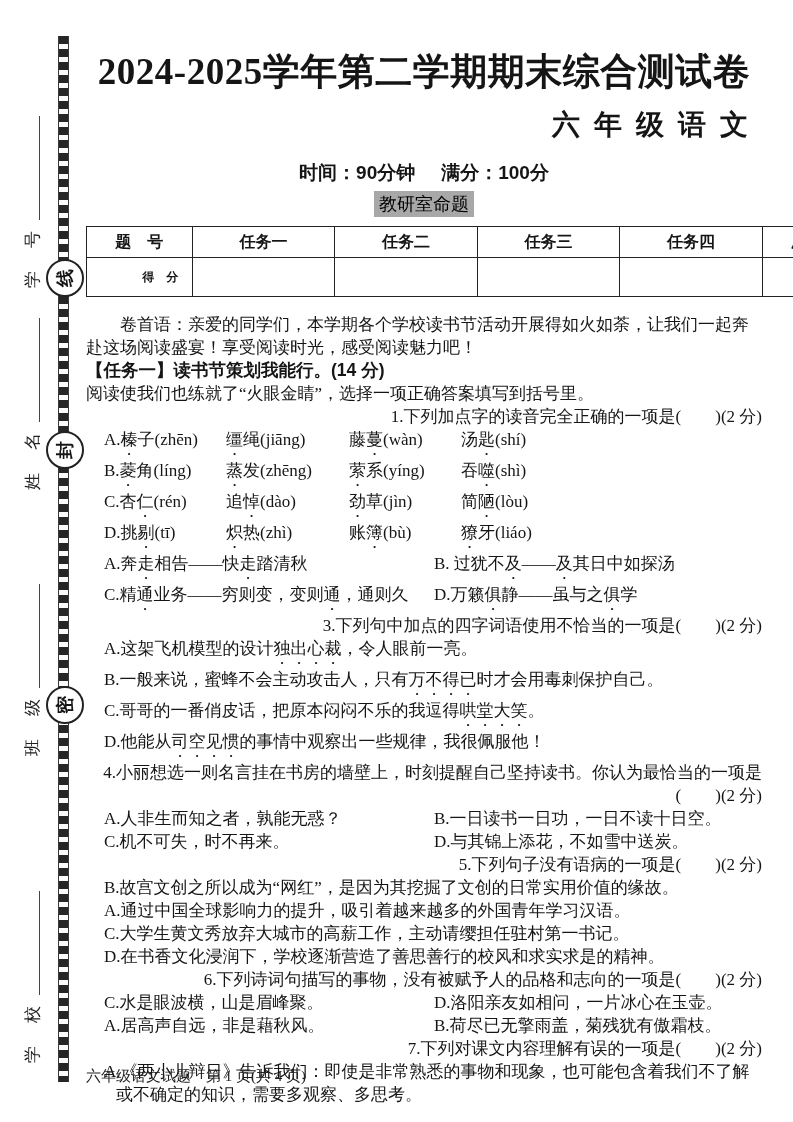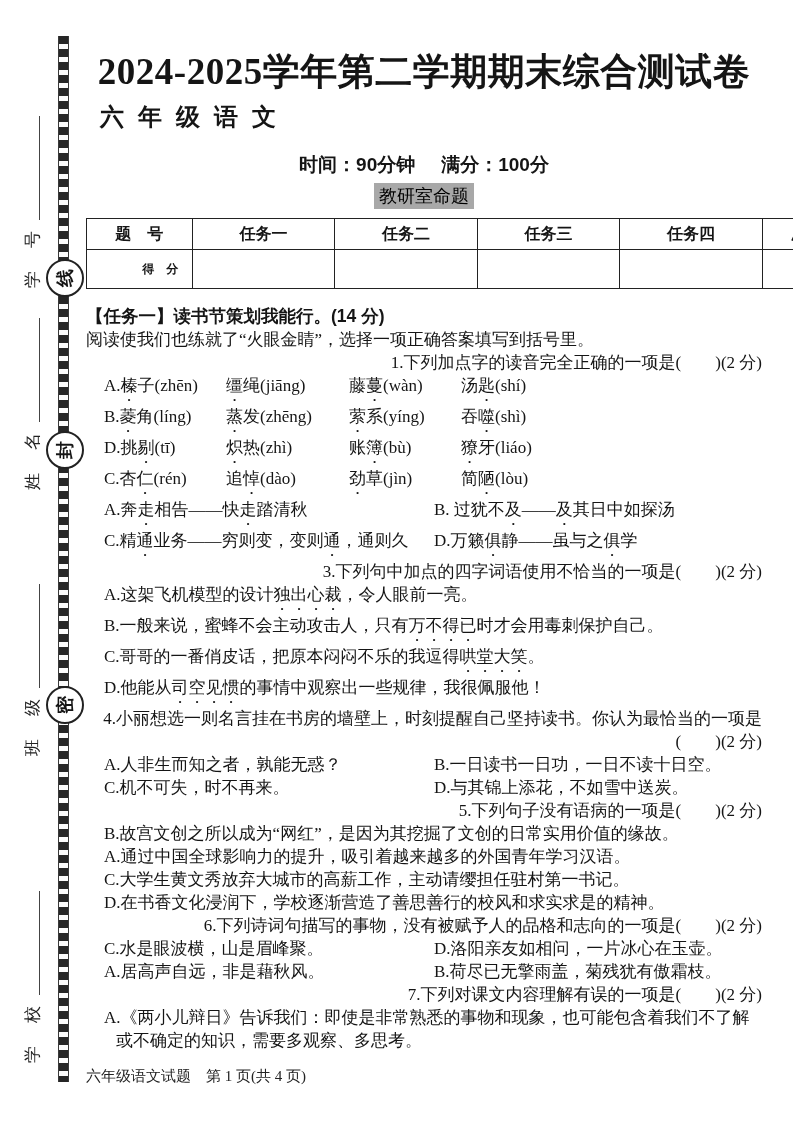--- a/index.html
+++ b/index.html
@@ -29,21 +29,21 @@
     display:inline-block; width:104px; height:14px;
     border-bottom:1.6px solid #444; margin-left:8px;
   }
   
   .content { position:absolute; left:86px; top:0; width:676px; }
   .title {
     margin:50px 0 0; text-align:center; font-size:37px; font-weight:700;
     line-height:44px; white-space:nowrap; letter-spacing:0.5px;
   }
   .subject {
-    margin:0 0 0; text-align:left; font-size:24px; font-weight:700;
+    margin:8px 0 0; text-align:right; font-size:28px; font-weight:700;
     line-height:46px; letter-spacing:14px; text-indent:14px;
   }
   .meta {
     margin-top:13px; text-align:center; font-weight:700; font-size:19px;
     line-height:24px; font-family:"Liberation Sans","DejaVu Sans",sans-serif;
   }
   .meta .gap { display:inline-block; width:26px; }
   .badge-row { margin-top:6px; text-align:center; }
   .badge {
     display:inline-block; background:#a8a8a8; color:#000; font-weight:400;
@@ -154,49 +154,50 @@
           <td>得　分</td>
           <td></td>
           <td></td>
           <td></td>
           <td></td>
           <td></td>
         </tr>
       </tbody>
     </table>
 
+    <p class="preamble">卷首语：亲爱的同学们，本学期各个学校读书节活动开展得如火如荼，让我们一起奔赴这场阅读盛宴！享受阅读时光，感受阅读魅力吧！</p>
 
     <p class="sec-head">【任务一】读书节策划我能行。(14 分)</p>
     <p class="intro">阅读使我们也练就了“火眼金睛”，选择一项正确答案填写到括号里。</p>
 
     <div class="q">
       <p class="stem">1.下列加点字的读音完全正确的一项是(　　)(2 分)</p>
       <div class="row g4">
         <span>A.<span class="dt">榛</span>子(zhēn)</span>
         <span><span class="dt">缰</span>绳(jiāng)</span>
         <span>藤<span class="dt">蔓</span>(wàn)</span>
         <span>汤<span class="dt">匙</span>(shí)</span>
       </div>
       <div class="row g4">
         <span>B.<span class="dt">菱</span>角(líng)</span>
         <span><span class="dt">蒸</span>发(zhēng)</span>
         <span><span class="dt">萦</span>系(yíng)</span>
         <span>吞<span class="dt">噬</span>(shì)</span>
       </div>
       <div class="row g4">
+        <span>C.杏<span class="dt">仁</span>(rén)</span>
+        <span>追<span class="dt">悼</span>(dào)</span>
+        <span><span class="dt">劲</span>草(jìn)</span>
+        <span>简<span class="dt">陋</span>(lòu)</span>
+      </div>
+      <div class="row g4">
         <span>D.挑<span class="dt">剔</span>(tī)</span>
         <span><span class="dt">炽</span>热(zhì)</span>
         <span>账<span class="dt">簿</span>(bù)</span>
         <span><span class="dt">獠</span>牙(liáo)</span>
-      </div>
-      <div class="row g4">
-        <span>C.杏<span class="dt">仁</span>(rén)</span>
-        <span>追<span class="dt">悼</span>(dào)</span>
-        <span><span class="dt">劲</span>草(jìn)</span>
-        <span>简<span class="dt">陋</span>(lòu)</span>
       </div>
     </div>
 
     <div class="q">
       <div class="row g2">
         <span>A.奔<span class="dt">走</span>相告——快<span class="dt">走</span>踏清秋</span>
         <span>B. 过犹不<span class="dt">及</span>——<span class="dt">及</span>其日中如探汤</span>
       </div>
       <div class="row g2">
         <span>C.精<span class="dt">通</span>业务——穷则变，变则<span class="dt">通</span>，通则久</span>

